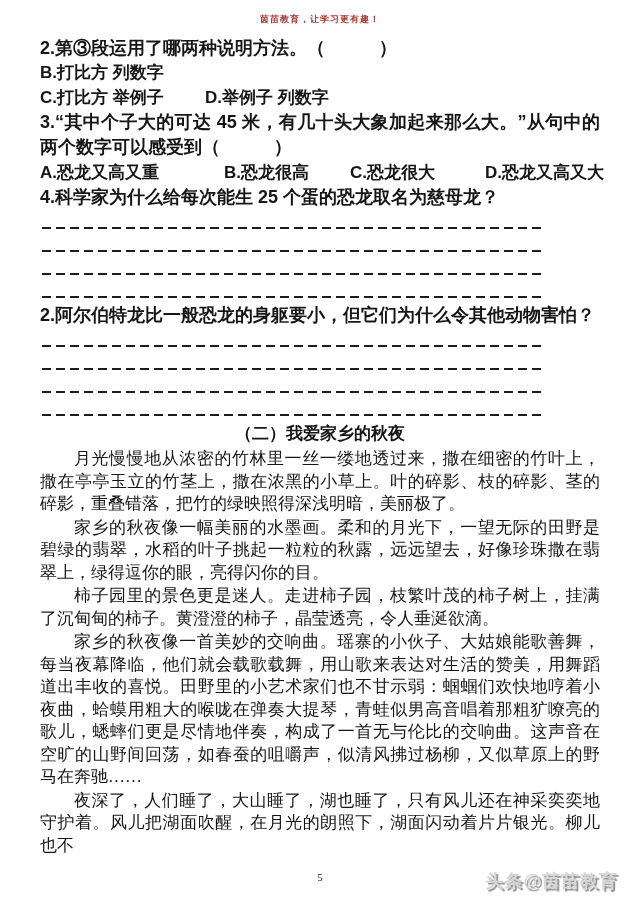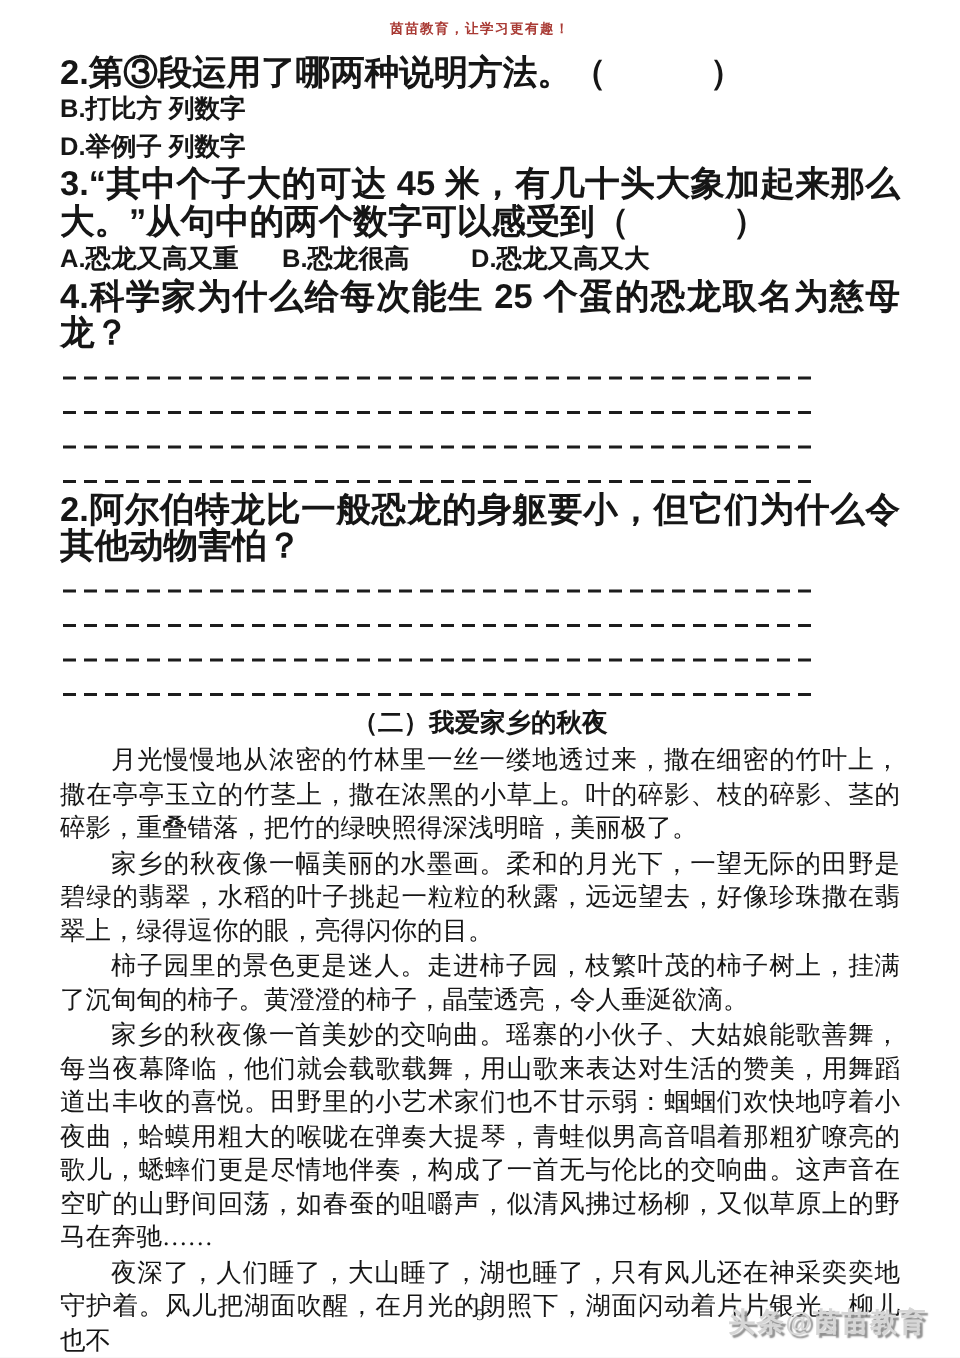--- a/index.html
+++ b/index.html
@@ -25,36 +25,36 @@
     color: #a93b35;
   }
   .content {
     position: absolute;
     top: 36px; left: 40px;
     width: 560px;
   }
   .q {
     font-family: "Liberation Sans", sans-serif;
     font-weight: bold;
-    font-size: 23px;
+    font-size: 18px;
     line-height: 24px;
     text-align: justify;
   }
   .q3 { line-height: 25px; }
   .opts {
     display: flex;
     font-family: "Liberation Sans", sans-serif;
     font-weight: bold;
     font-size: 17px;
     line-height: 25px;
     white-space: nowrap;
   }
   .opts .c-165 { width: 165px; flex: none; }
   .opts .c-148 { width: 148px; flex: none; }
-  .opts .c-126 { width: 126px; flex: none; }
+  .opts .c-126 { width: 126px; flex: none; margin-left: 36px; }
   .opts .c-135 { width: 135px; flex: none; }
   .answer-block { margin: 0 0 2px 0; }
   .answer-line { height: 23px; position: relative; }
   .answer-line::after {
     content: "";
     position: absolute;
     left: 2px; bottom: 3px;
     width: 504px; height: 2px;
     background: repeating-linear-gradient(90deg, #1c1c1c 0 9px, transparent 9px 14px);
   }
@@ -97,27 +97,29 @@
 
   <div class="doc-header">茵苗教育，让学习更有趣！</div>
 
   <div class="content">
 
     <div class="q">2.第③段运用了哪两种说明方法。（　　　）</div>
     <div class="opts">
       <span>B.打比方 列数字</span>
     </div>
     <div class="opts">
+      <span class="c-165">C.打比方 举例子</span>
       <span>D.举例子 列数字</span>
     </div>
 
     <div class="q q3">3.“其中个子大的可达 45 米，有几十头大象加起来那么大。”从句中的两个数字可以感受到（　　　）</div>
     <div class="opts">
       <span class="c-148">A.恐龙又高又重</span>
       <span class="c-126">B.恐龙很高</span>
+      <span class="c-135">C.恐龙很大</span>
       <span>D.恐龙又高又大</span>
     </div>
 
     <div class="q">4.科学家为什么给每次能生 25 个蛋的恐龙取名为慈母龙？</div>
     <div class="answer-block">
       <div class="answer-line"></div>
       <div class="answer-line"></div>
       <div class="answer-line"></div>
       <div class="answer-line"></div>
     </div>

